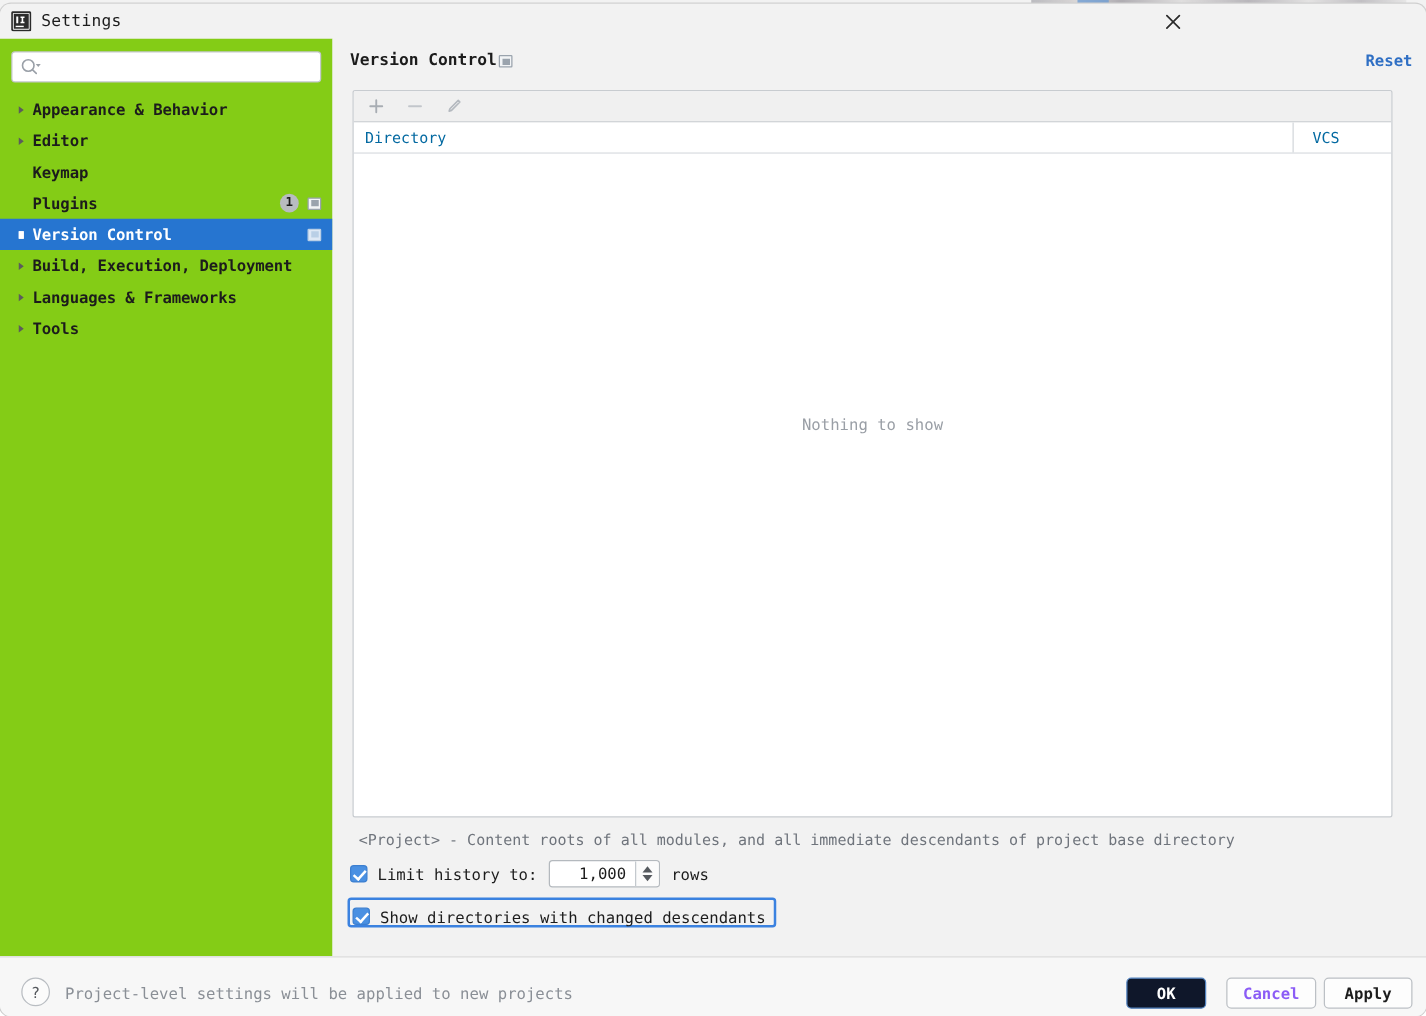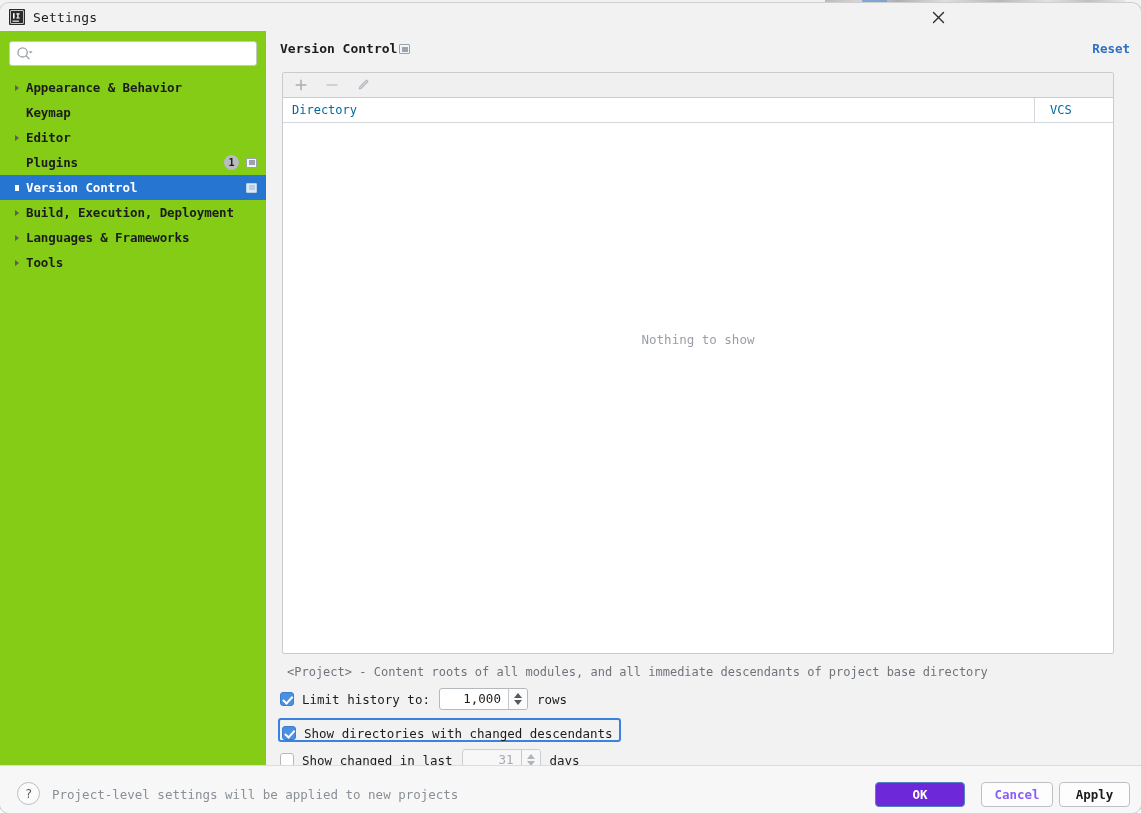--- a/index.html
+++ b/index.html
@@ -424,22 +424,22 @@
     border-radius: 4px;
     font-family: inherit;
     font-size: 12.5px;
     font-weight: bold;
     cursor: pointer;
     display: flex; align-items: center; justify-content: center;
     box-sizing: border-box;
   }
   #btn-ok {
     right: 176px;
-    width: 90px;
-    background: #6d28d9;
+    width: 64px;
+    background: #0f172a;
     border: 1px solid #5283c0;
     color: #ffffff;
   }
   #btn-cancel {
     right: 88px;
     width: 72px;
     background: #fdfdfd;
     border: 1px solid #bcc0c5;
     color: #8b5cf6;
   }
@@ -493,27 +493,27 @@
     </div>
 
     <div id="tree">
 
       <div class="tree-row">
         <span class="chev"></span>
         <span class="tree-label">Appearance &amp; Behavior</span>
       </div>
 
       <div class="tree-row">
+        <span class="chev"></span>
+        <span class="tree-label">Editor</span>
+      </div>
+
+      <div class="tree-row">
         <span class="chev hidden"></span>
         <span class="tree-label">Keymap</span>
-      </div>
-
-      <div class="tree-row">
-        <span class="chev"></span>
-        <span class="tree-label">Editor</span>
       </div>
 
       <div class="tree-row">
         <span class="chev hidden"></span>
         <span class="tree-label">Plugins</span>
         <span class="row-right">
           <span class="count-badge">1</span>
           <span class="panel-icon"></span>
         </span>
       </div>
@@ -596,32 +596,20 @@
         </span>
       </span>
       <span class="opt-label">rows</span>
     </div>
 
     <div class="opt-row" id="opt-show-dirs">
       <span class="cbox on"></span>
       <span class="opt-label">Show directories with changed descendants</span>
     </div>
 
-    <div class="opt-row" id="opt-changed-last">
-      <span class="cbox off"></span>
-      <span class="opt-label">Show changed in last</span>
-      <span class="spinner disabled">
-        <input class="spin-val" type="text" disabled="" value="31" style="">
-        <span class="spin-arrows">
-          <span class="tri-up"></span>
-          <span class="tri-down"></span>
-        </span>
-      </span>
-      <span class="opt-label">days</span>
-    </div>
 
   </div>
 
   <div id="footer">
     <span id="help-btn">?</span>
     <span id="footer-note">Project-level settings will be applied to new projects</span>
     <div class="dlg-btn" id="btn-ok">OK</div>
     <div class="dlg-btn" id="btn-cancel">Cancel</div>
     <div class="dlg-btn" id="btn-apply">Apply</div>
   </div>

